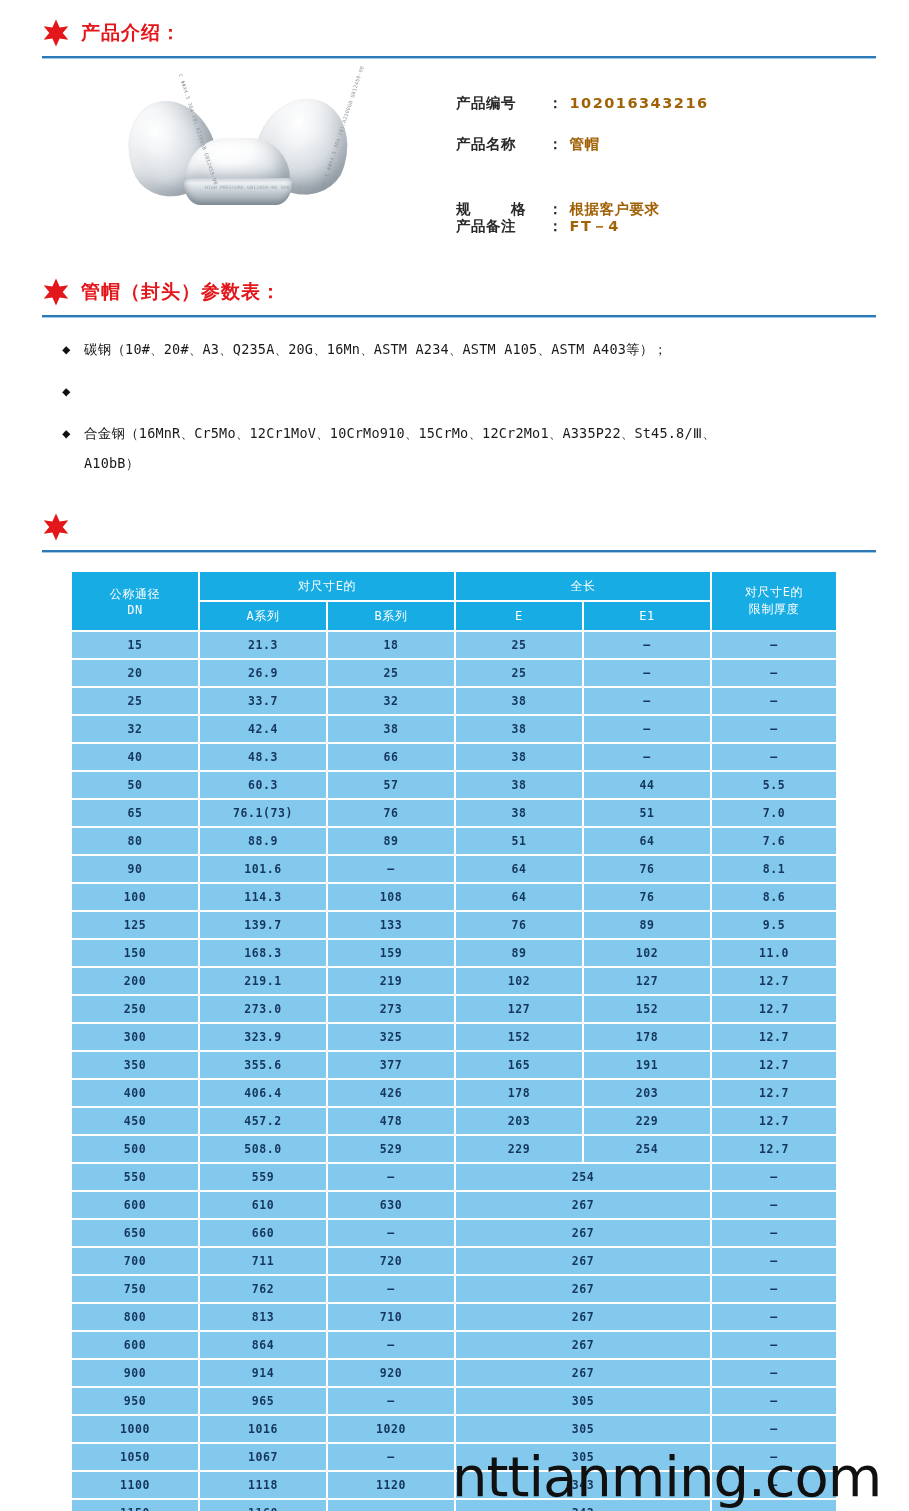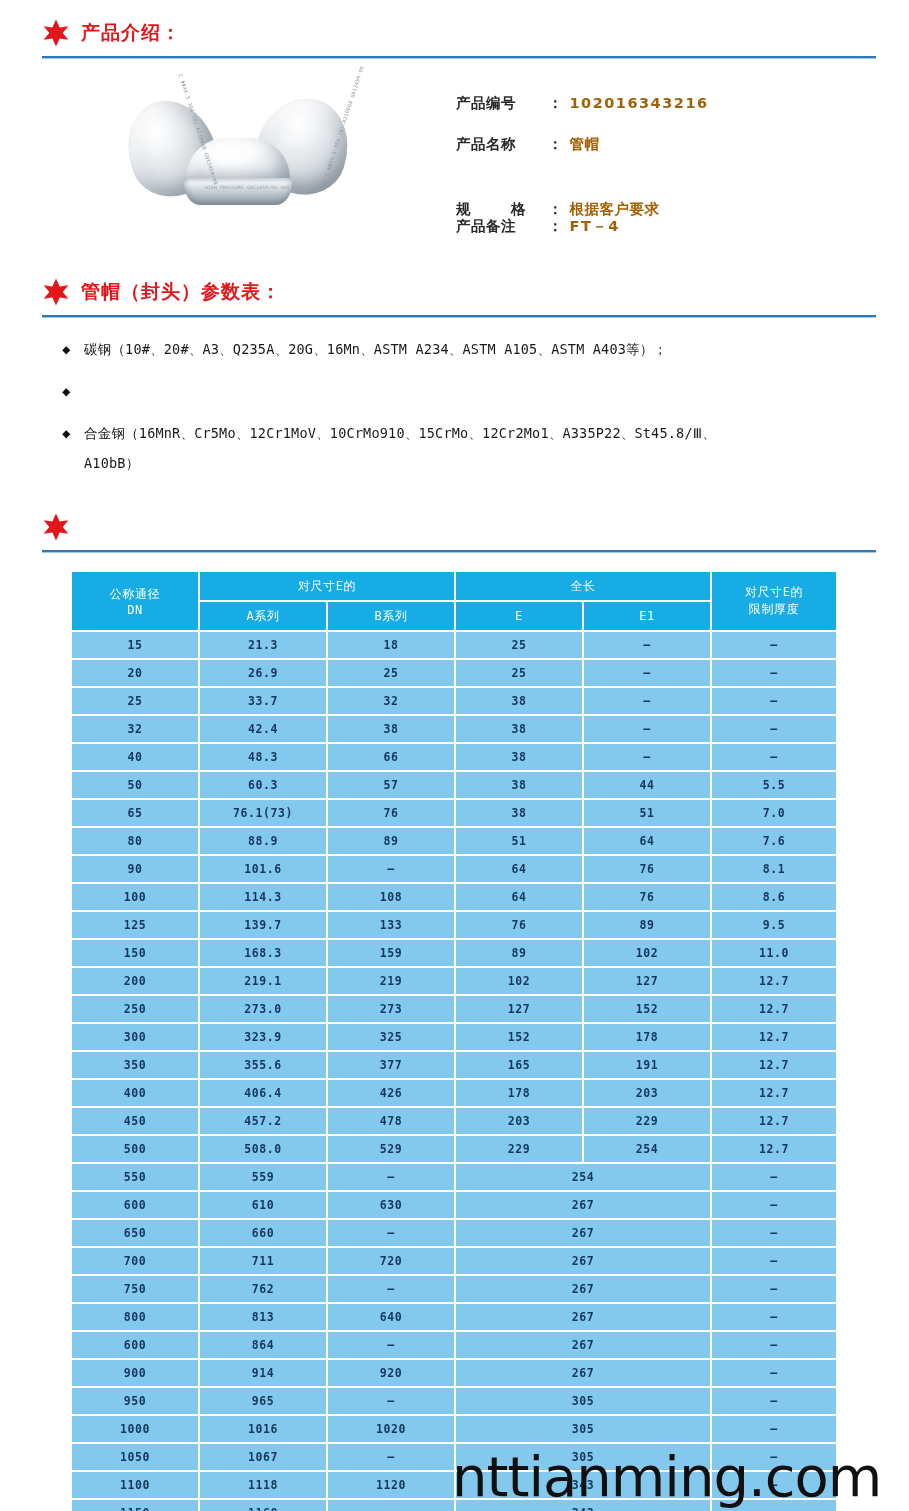--- a/index.html
+++ b/index.html
@@ -524,21 +524,21 @@
         <tr>
           <td>750</td>
           <td>762</td>
           <td>–</td>
           <td colspan="2">267</td>
           <td>–</td>
         </tr>
         <tr>
           <td>800</td>
           <td>813</td>
-          <td>640</td>
+          <td>710</td>
           <td colspan="2">267</td>
           <td>–</td>
         </tr>
         <tr>
           <td>600</td>
           <td>864</td>
           <td>–</td>
           <td colspan="2">267</td>
           <td>–</td>
         </tr>

